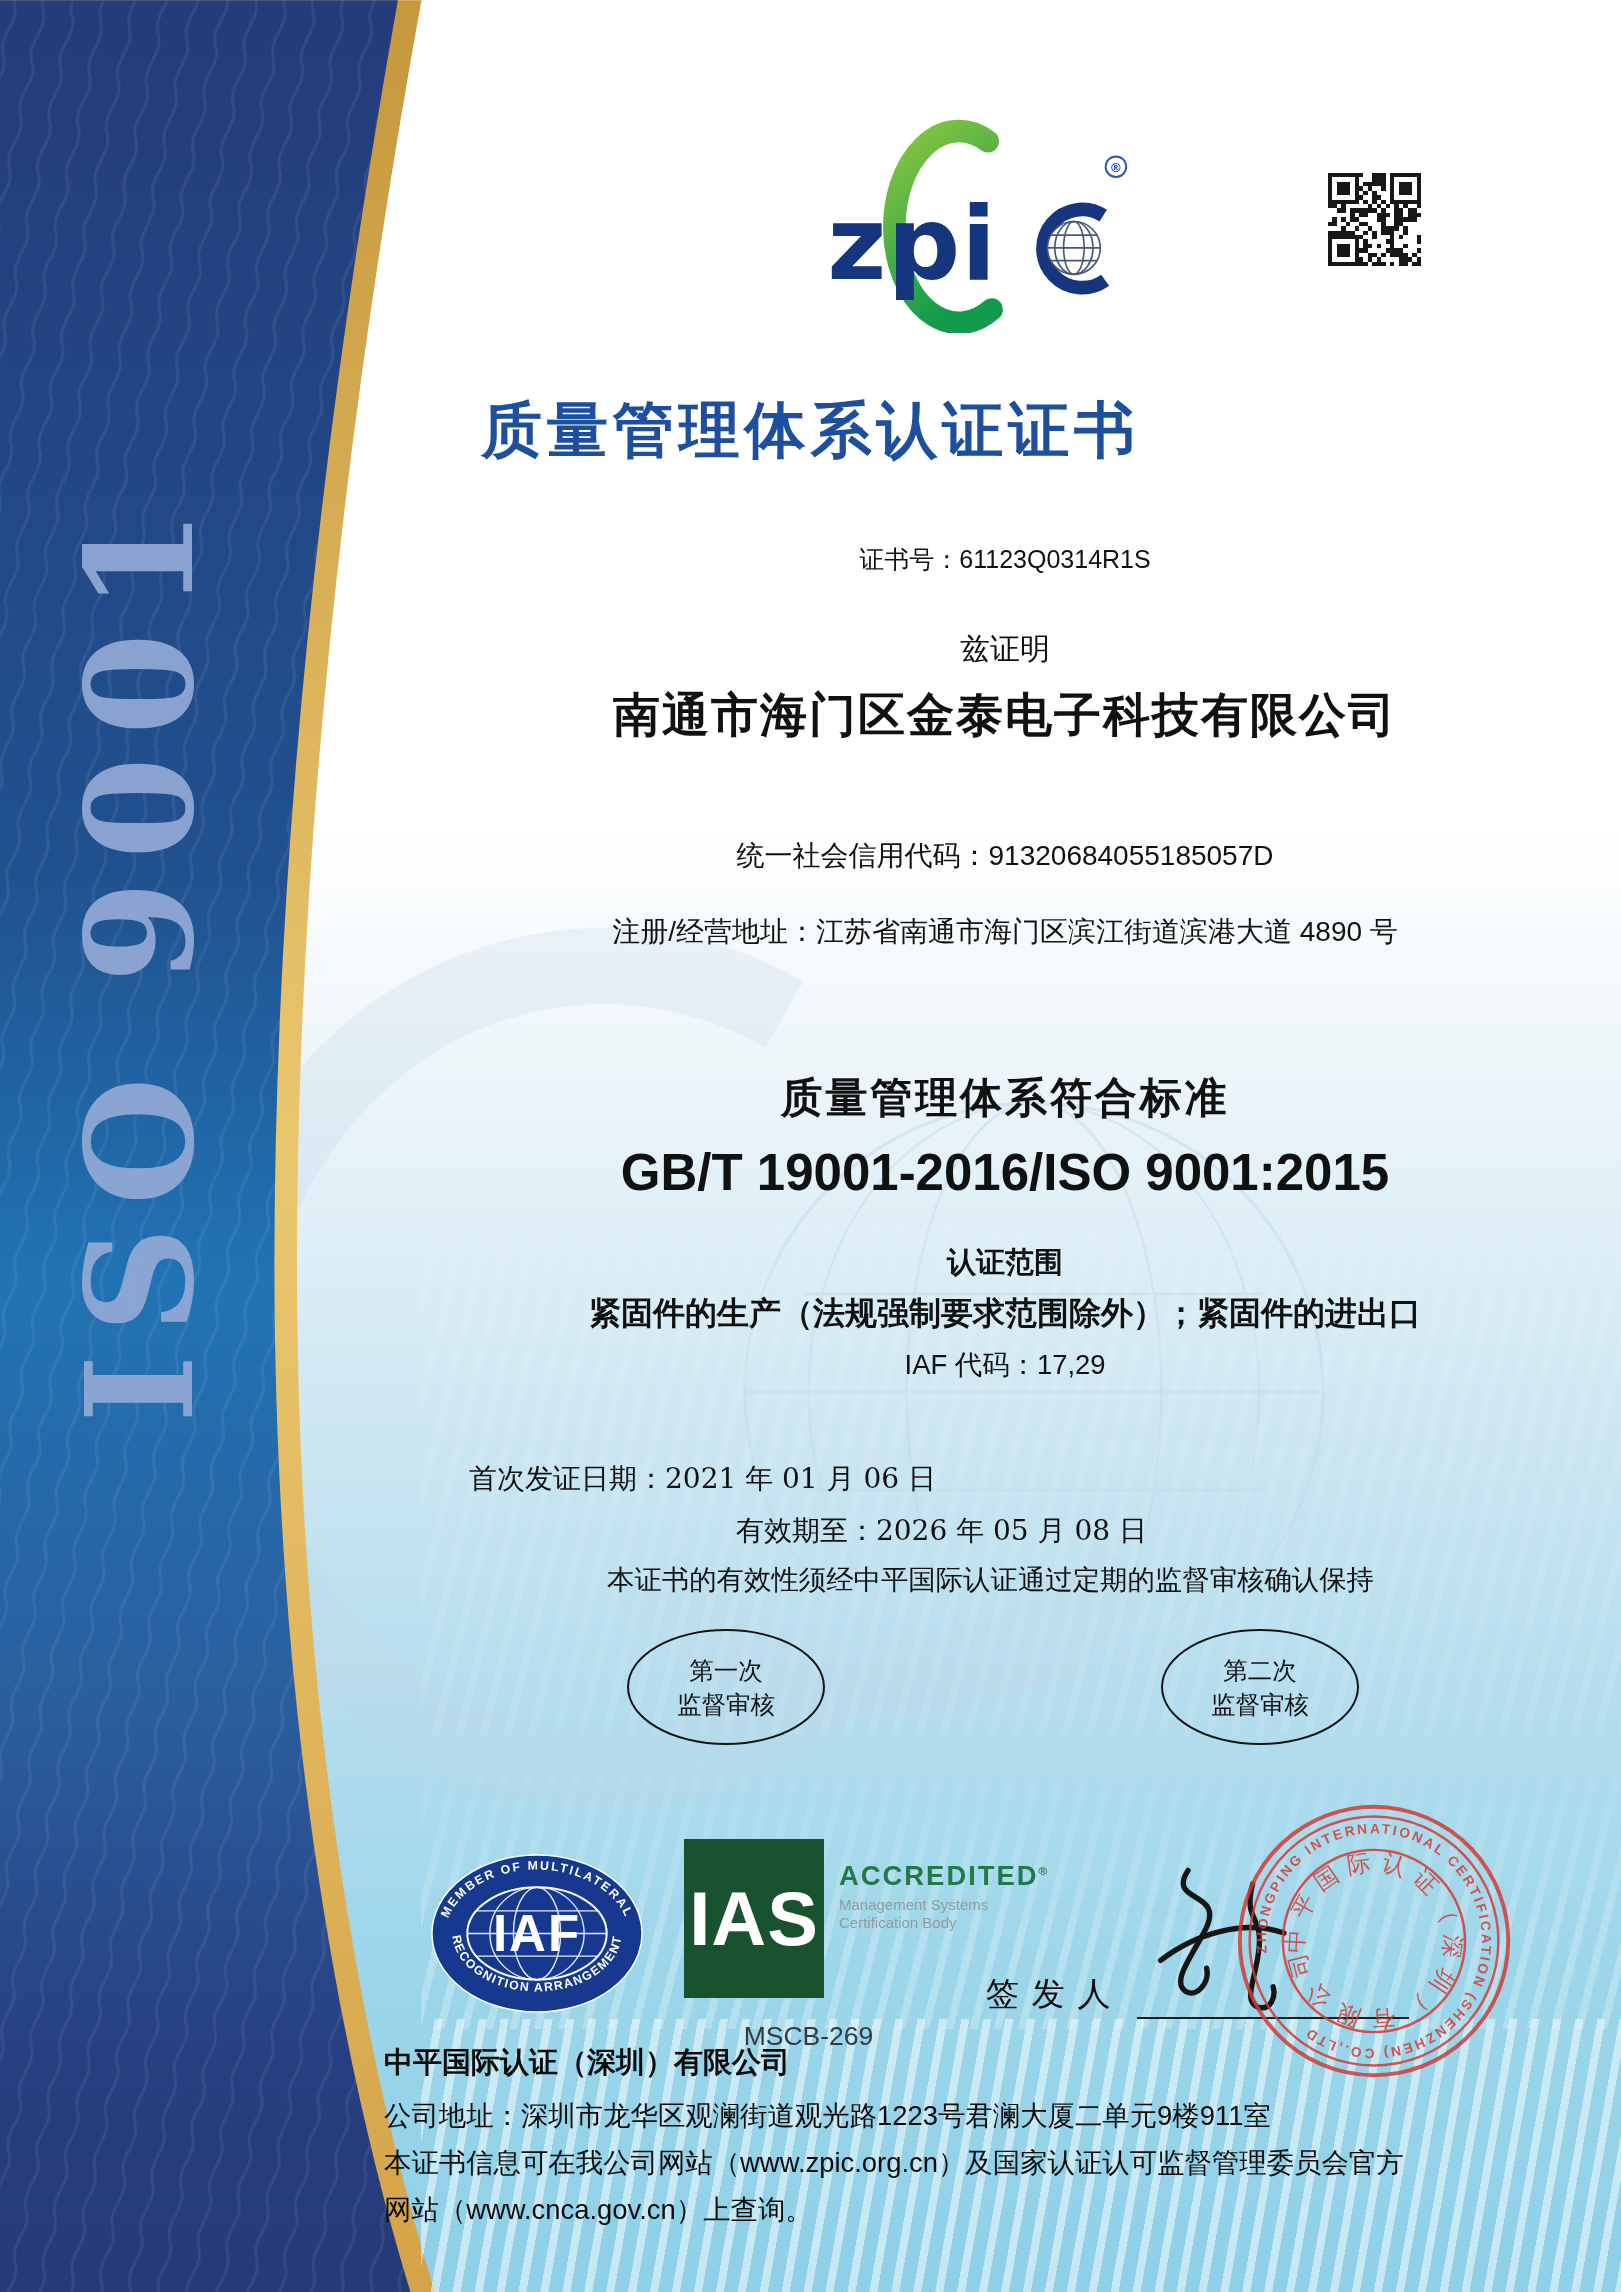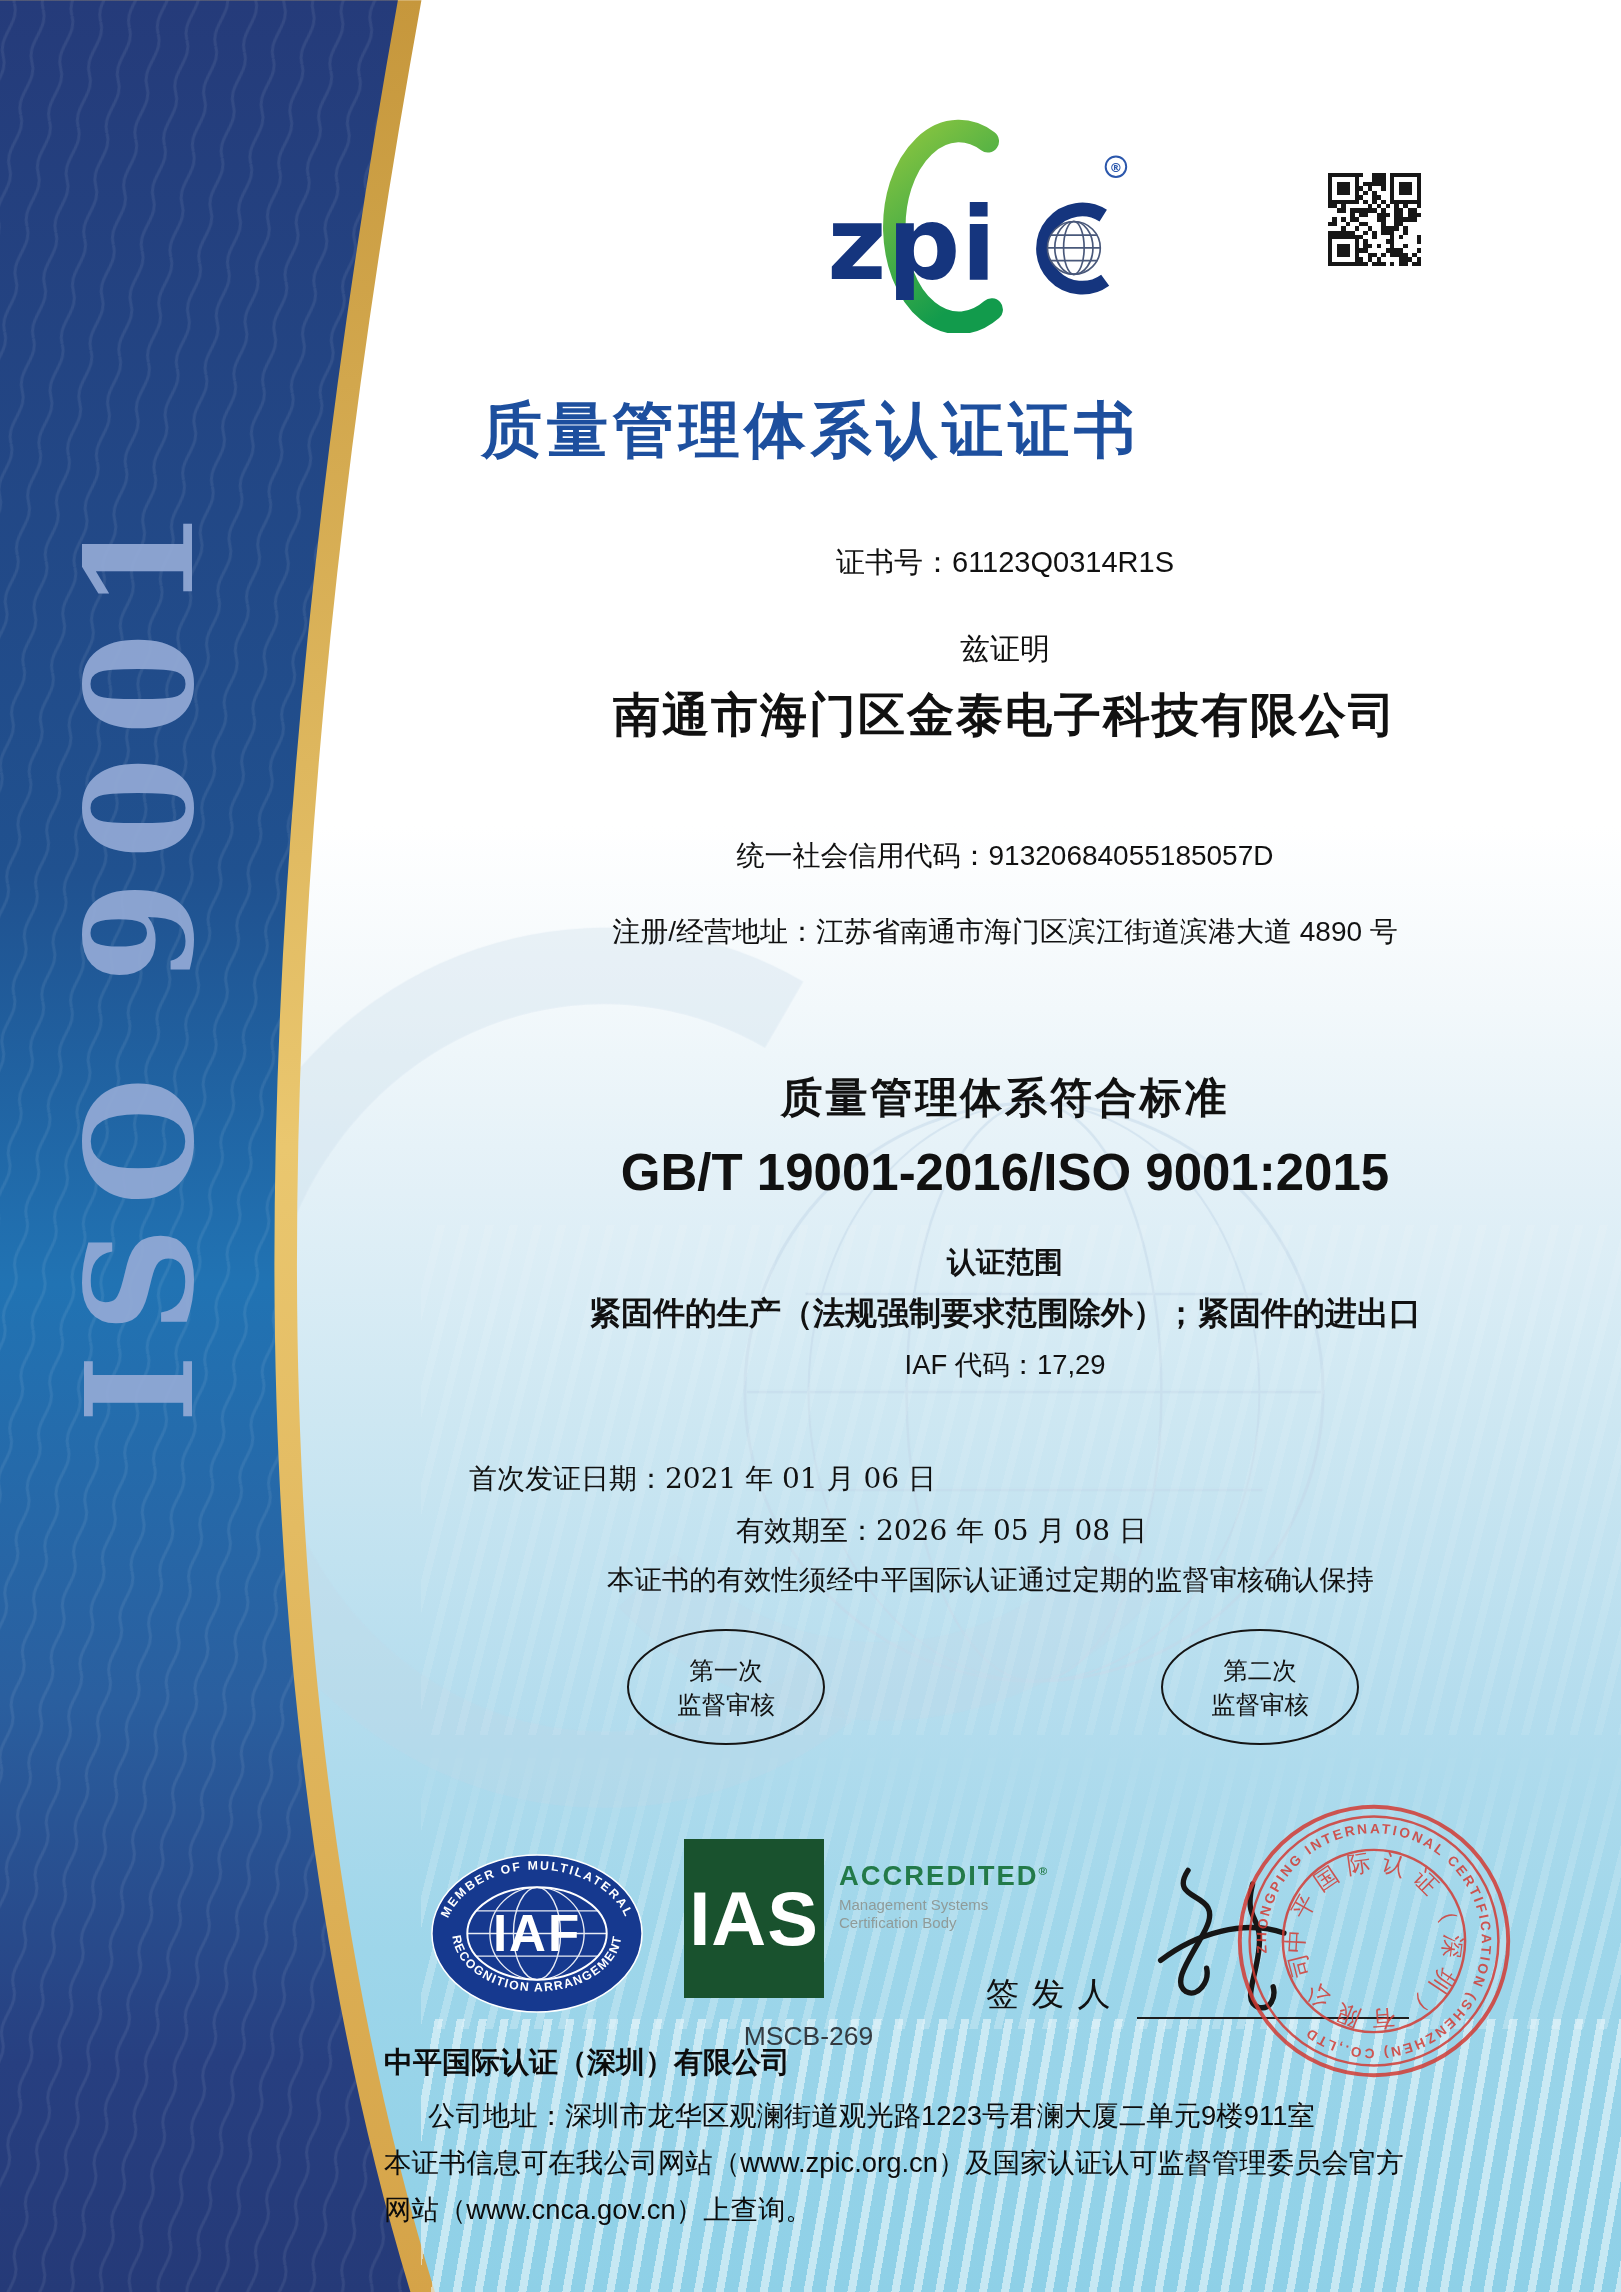--- a/index.html
+++ b/index.html
@@ -15,21 +15,21 @@
     background:repeating-linear-gradient(104deg,rgba(255,255,255,0) 0 15.7px,rgba(255,255,255,.55) 15.7px 23.5px);}
   .wave.mid{top:1225px;height:510px;opacity:.18;}
   .wave.low{top:1735px;height:294px;opacity:.45;
     mask-image:linear-gradient(180deg,transparent,black 70%);
     -webkit-mask-image:linear-gradient(180deg,transparent,black 70%);}
   .wave.bottom{top:2019px;height:273px;opacity:.8;
     background:repeating-linear-gradient(100deg,rgba(255,255,255,0) 0 13.7px,rgba(236,248,252,.75) 13.7px 21.6px);}
   
   .c-line{position:absolute;left:412px;width:1186px;text-align:center;white-space:nowrap;}
   .cert-title{top:390px;left:0;width:1621px;font-size:61px;font-weight:800;letter-spacing:4.9px;color:#1d4f9e;}
-  .cert-no{top:543px;font-size:29px;}
+  .cert-no{top:543px;font-size:25px;}
   .certify{top:629px;font-size:30px;}
   .company{top:684px;font-size:47px;font-weight:800;letter-spacing:2px;}
   .credit{top:837px;font-size:28px;}
   .addr{top:913px;font-size:28px;}
   .std-head{top:1070px;font-size:42px;font-weight:800;letter-spacing:2.9px;}
   .std-code{top:1143px;font-size:51px;font-weight:800;}
   .scope-head{top:1243px;font-size:29px;font-weight:800;}
   .scope-text{top:1292px;font-size:32px;font-weight:700;}
   .iaf-line{top:1347px;font-size:27.4px;}
   .serif{font-family:"DejaVu Serif","Liberation Serif",serif;}
@@ -50,21 +50,21 @@
   .ias-txt{left:839px;top:1860px;width:255px;}
   .ias-acc{color:#237a49;font-size:27.4px;font-weight:800;letter-spacing:2px;}
   .ias-acc sup{font-size:11.8px;}
   .ias-sub{color:#8f9b99;font-size:15px;line-height:18.6px;margin-top:3.9px;}
   .mscb{left:647px;top:2021px;width:323px;text-align:center;font-size:26.5px;color:#333a40;}
   
   .sign-label{left:986px;top:1972px;font-size:33px;letter-spacing:12.7px;white-space:nowrap;}
   .sign-line{left:1137px;top:2017px;width:272px;border-top:2.9px solid #1d1d1d;}
   .bottom-block{left:384px;font-size:27.4px;color:#0c0c0c;white-space:nowrap;}
   .ib-co{top:2043px;font-weight:700;font-size:29px;}
-  .ib-ad{top:2098px;margin-left:44px;}
+  .ib-ad{top:2098px;}
   .ib-i1{top:2145px;}
   .ib-i2{top:2192px;}
   
   .qr{left:1328px;top:173px;width:93px;height:93px;background:#fff;display:grid;}
   .qr i{display:block;}
   .qr i.d{background:#171717;}
 </style>
 </head>
 <body>
 

